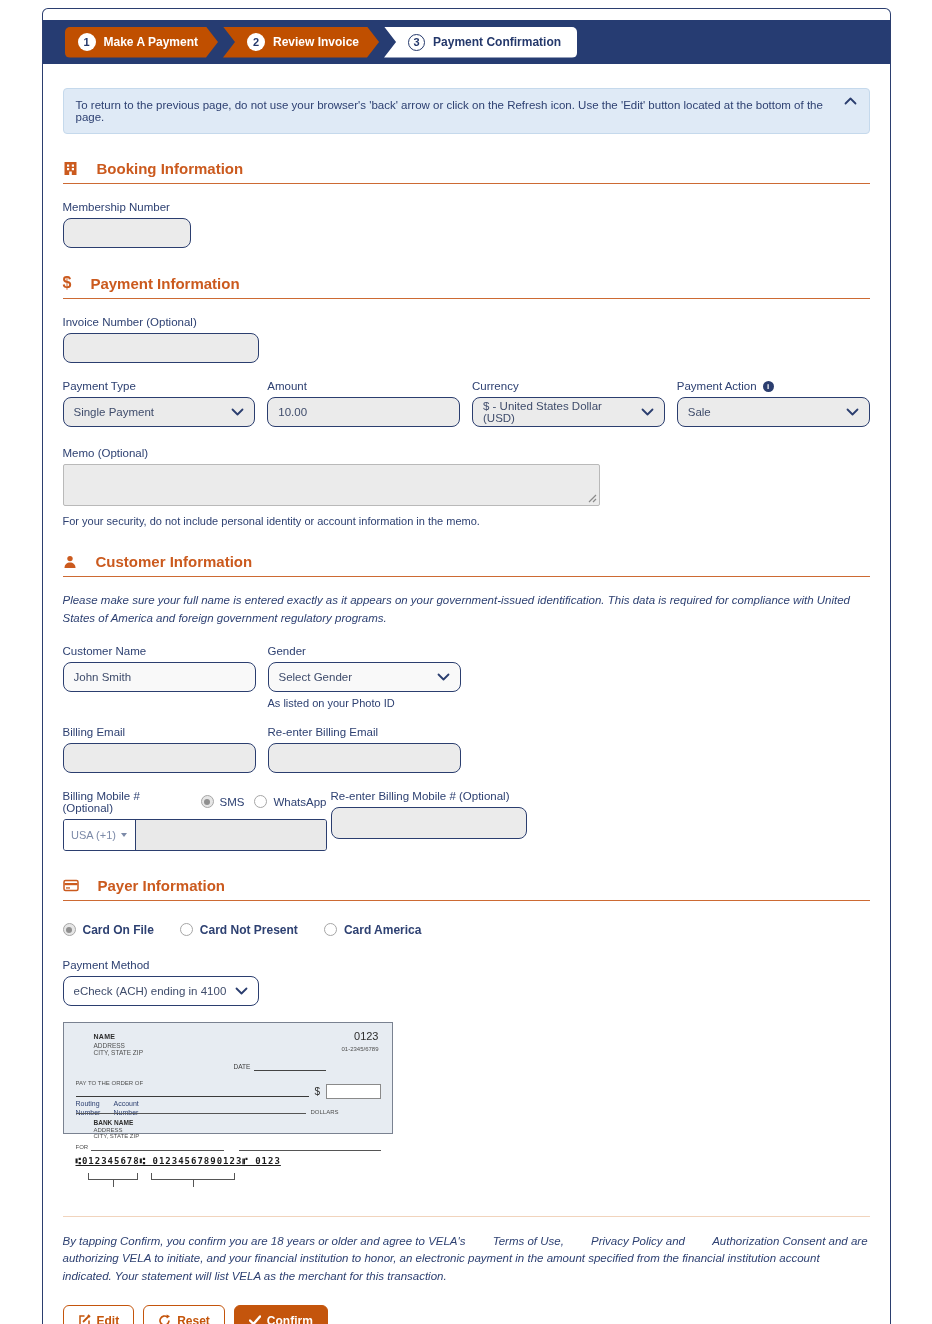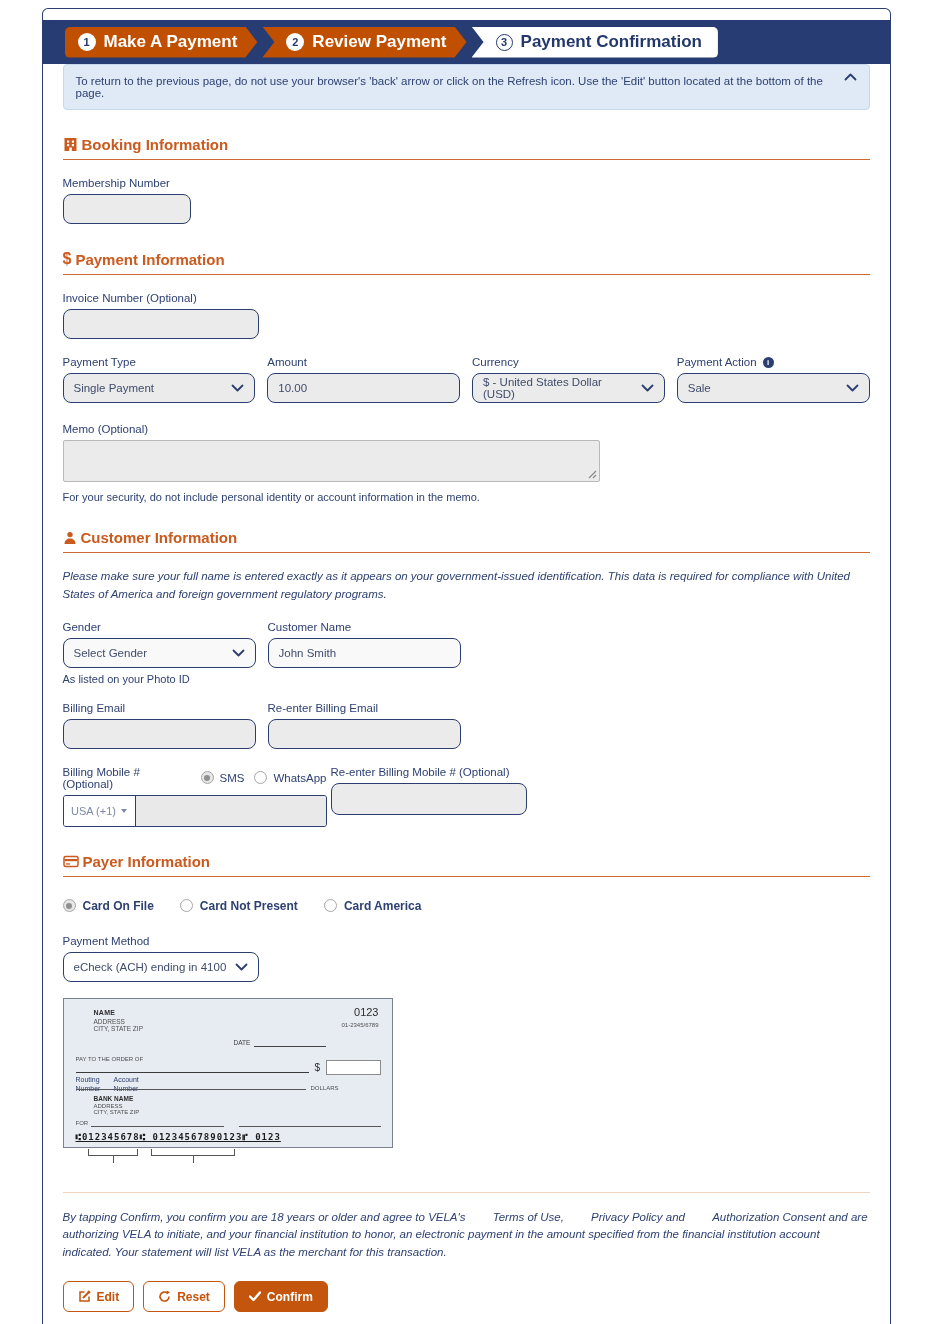--- a/index.html
+++ b/index.html
@@ -34,30 +34,30 @@
     background: #ffffff; border-radius: 0 5px 5px 0;
     clip-path: polygon(0 0, 100% 0, 100% 100%, 0 100%, 12px 50%);
     padding-left: 24px; padding-right: 16px;
   }
   .step-circle {
     width: 18px; height: 18px; border-radius: 50%; background: #fff; color: #24386b;
     font-size: 11px; font-weight: 700; display: flex; align-items: center; justify-content: center;
     flex: none;
   }
   .step-upcoming .step-circle { border: 1.5px solid #24386b; width: 17px; height: 17px; }
-  .step-label { color: #fff; font-size: 17px; font-weight: 700; white-space: nowrap; }
+  .step-label { color: #fff; font-size: 12px; font-weight: 700; white-space: nowrap; }
   .step-upcoming .step-label { color: #24386b; font-weight: 600; }
   
   .content { padding: 0 20px 24px; }
   .banner {
-    background: #dfeaf6; border: 1px solid #c5d9ec; border-radius: 4px;
+    margin-top: 24px; background: #dfeaf6; border: 1px solid #c5d9ec; border-radius: 4px;
     padding: 10px 34px 10px 12px; font-size: 11.5px; color: #2e4172; position: relative;
   }
   .banner .chev-up { position: absolute; right: 12px; top: 8px; cursor: pointer; }
-  .sec-head { display: flex; align-items: center; gap: 4px; color: #cb5a1e; font-size: 15px; font-weight: 700; margin-top: 26px; }
+  .sec-head { display: flex; align-items: center; gap: 19px; color: #cb5a1e; font-size: 15px; font-weight: 700; margin-top: 26px; }
   .sec-rule { border: none; border-top: 1px solid #cd6a33; margin-top: 6px; }
   .dollar-glyph { font-size: 16px; font-weight: 700; color: #cb5a1e; }
   .f-label { font-size: 11.5px; color: #2e4172; margin: 17px 0 5px; display: flex; align-items: center; gap: 6px; }
   .field {
     height: 30px; border: 1px solid #2b3e6f; border-radius: 8px; background: #ebebeb;
     font-size: 11.5px; color: #3f4c6b; padding: 0 10px; font-family: inherit;
     display: flex; align-items: center; width: 100%;
   }
   input.field { display: block; line-height: 28px; }
   .white { background: #f9f9f9; }
@@ -83,21 +83,21 @@
   .card-opts { display: flex; align-items: center; gap: 26px; margin-top: 22px; }
   .card-opt { display: flex; align-items: center; gap: 7px; font-size: 12px; font-weight: 700; color: #2e4172; }
   .phone-group { display: flex; width: 264px; height: 32px; border: 1px solid #2b3e6f; border-radius: 3px; overflow: hidden; background: #e9e9e9; }
   .phone-prefix { width: 72px; background: #fff; border-right: 1px solid #2b3e6f; color: #7c8aa8; font-size: 11px; display: flex; align-items: center; justify-content: center; gap: 5px; cursor: pointer; flex: none; }
   .caret-down { width: 0; height: 0; border-left: 3.5px solid transparent; border-right: 3.5px solid transparent; border-top: 4px solid #7c8aa8; }
   .phone-input { flex: 1; border: none; background: #e9e9e9; font-family: inherit; font-size: 11.5px; padding: 0 8px; }
   .reenter-mobile { height: 32px; margin-top: 0; }
   .info-icon { width: 11px; height: 11px; border-radius: 50%; background: #2b3e6f; color: #fff; font-size: 8px; font-weight: 700; display: inline-flex; align-items: center; justify-content: center; cursor: pointer; font-style: normal; }
   
   .check-wrap { position: relative; width: 330px; height: 170px; margin-top: 16px; }
-  .check { position: absolute; left: 0; top: 0; width: 330px; height: 150px; background: #e7ecf2; border: 1px solid #7a8291; font-family: "Liberation Sans", "DejaVu Sans", sans-serif; }
+  .check { position: absolute; left: 0; top: 0; width: 330px; height: 112px; background: #e7ecf2; border: 1px solid #7a8291; font-family: "Liberation Sans", "DejaVu Sans", sans-serif; }
   .check span, .check div { position: absolute; white-space: nowrap; }
   .ck-name   { left: 30px; top: 10px; font-size: 7px; font-weight: 700; color: #2d2d2d; letter-spacing: .3px; }
   .ck-addr   { left: 30px; top: 19px; font-size: 6.5px; color: #4f4f4f; }
   .ck-city   { left: 30px; top: 26px; font-size: 6.5px; color: #4f4f4f; }
   .ck-num    { right: 13px; top: 7px;  font-size: 11px; color: #2d2d2d; }
   .ck-frac   { right: 13px; top: 23px; font-size: 6px; color: #4f4f4f; }
   .ck-datelb { left: 170px; top: 40px; font-size: 6.5px; color: #3d3d3d; }
   .ck-dateln { left: 190px; top: 47px; width: 72px; border-bottom: 1px solid #444; }
   .ck-payto  { left: 12px; top: 57px; font-size: 6px; color: #4f4f4f; line-height: 7.5px; white-space: pre-line; }
   .ck-payln  { left: 12px; top: 73px; width: 233px; border-bottom: 1.5px solid #3a3a3a; }
@@ -135,21 +135,21 @@
 
 <div class="container">
 
   <div class="stepper-bar">
     <div class="step step-done">
       <span class="step-circle">1</span>
       <span class="step-label">Make A Payment</span>
     </div>
     <div class="step step-done notched">
       <span class="step-circle">2</span>
-      <span class="step-label">Review Payment</span>
+      <span class="step-label">Review Invoice</span>
     </div>
     <div class="step step-upcoming">
       <span class="step-circle">3</span>
       <span class="step-label">Payment Confirmation</span>
     </div>
   </div>
 
   <div class="content">
 
     <div class="banner">
@@ -250,34 +250,34 @@
           </svg>
       </span>
       <span>Customer Information</span>
     </div>
     <hr class="sec-rule">
 
     <p class="note">Please make sure your full name is entered exactly as it appears on your government-issued identification. This data is required for compliance with United States of America and foreign government regulatory programs.</p>
 
     <div class="row2">
       <div class="cell">
+        <label class="f-label">Customer Name</label>
+        <input class="field white" value="John Smith" style="">
+      </div>
+      <div class="cell">
         <label class="f-label">Gender</label>
         <div class="select field white">
           <span>Select Gender</span>
           <span class="icon">
               <svg width="13" height="8" viewBox="0 0 13 8">
                 <polyline points="1.5,1.5 6.5,6.5 11.5,1.5" fill="none" stroke="#2b3e6f" stroke-width="1.8" stroke-linecap="round" stroke-linejoin="round"></polyline>
               </svg>
             </span>
         </div>
         <div class="helper">As listed on your Photo ID</div>
-      </div>
-      <div class="cell">
-        <label class="f-label">Customer Name</label>
-        <input class="field white" value="John Smith" style="">
       </div>
     </div>
 
     <div class="row2">
       <div class="cell">
         <label class="f-label">Billing Email</label>
         <input class="field" value="" style="">
       </div>
       <div class="cell">
         <label class="f-label">Re-enter Billing Email</label>

